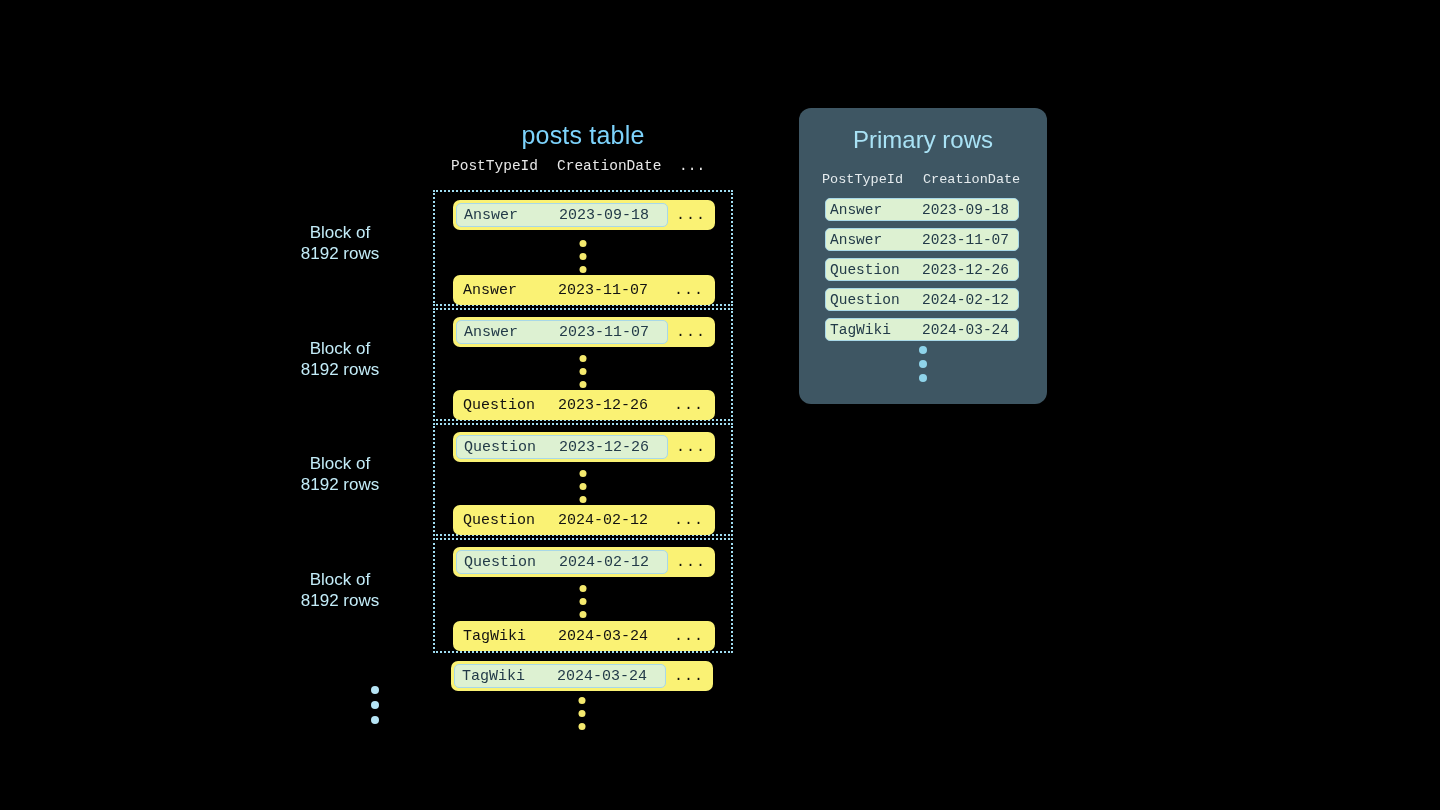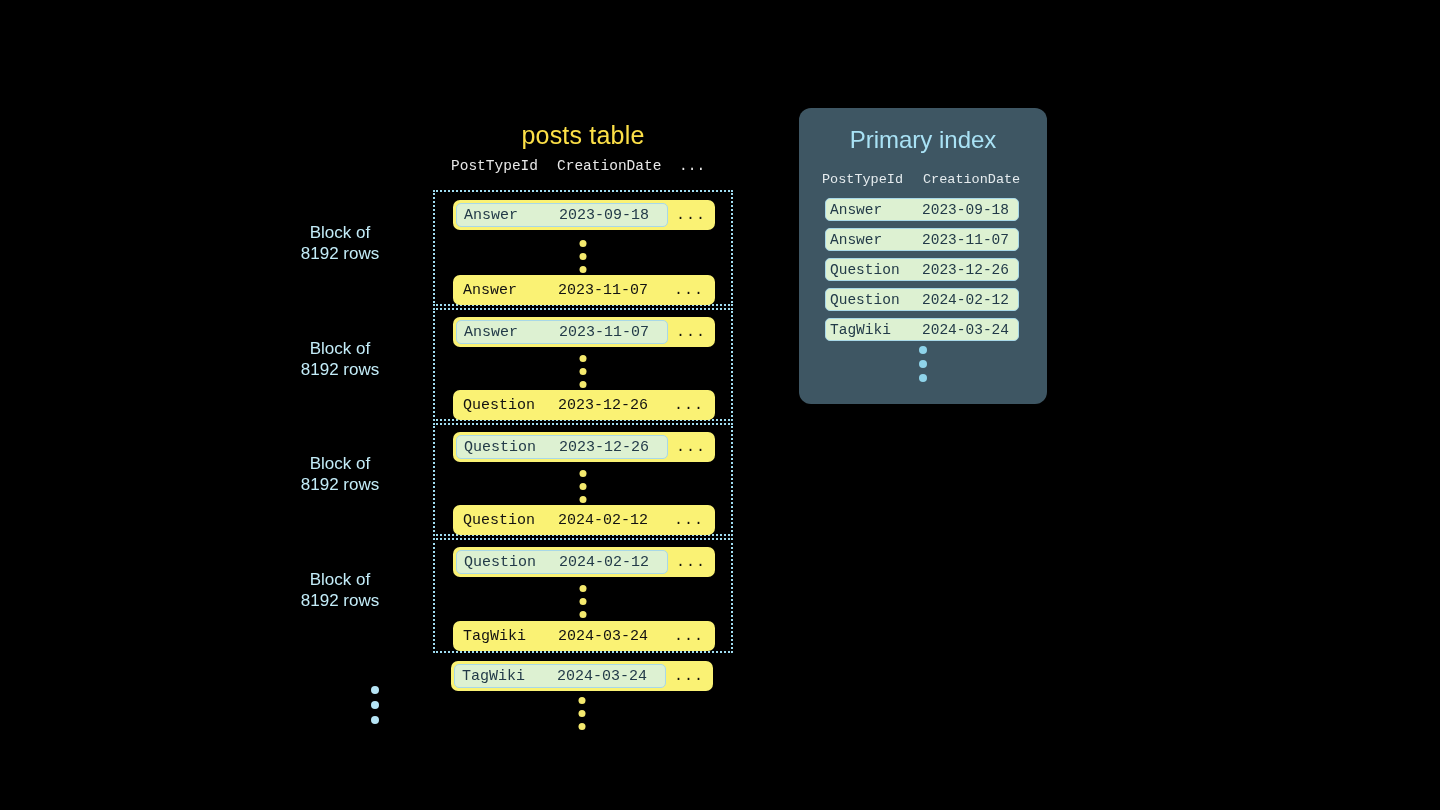--- a/index.html
+++ b/index.html
@@ -21,21 +21,21 @@
     position: absolute;
     left: 433px;
     top: 118px;
     width: 300px;
   }
 
   #posts-table-title {
     font-family: "Liberation Sans", sans-serif;
     font-size: 25px;
     font-weight: 400;
-    color: #fde047;
+    color: #7dd3fc;
     text-align: center;
     letter-spacing: 0.2px;
     height: 34px;
     line-height: 34px;
   }
 
   .col-header-row {
     display: flex;
     align-items: center;
     font-family: "Liberation Mono", monospace;
@@ -345,21 +345,21 @@
   <span class="dot"></span>
 </div>
 
 <div id="left-blue-dots">
   <span class="dot"></span>
   <span class="dot"></span>
   <span class="dot"></span>
 </div>
 
 <div id="primary-index-panel">
-  <div id="primary-index-title">Primary index</div>
+  <div id="primary-index-title">Primary rows</div>
   <div class="pi-header-row">
     <span class="h-type">PostTypeId</span>
     <span class="h-date">CreationDate</span>
   </div>
   <div class="pi-rows">
     <div class="pi-row">
       <span class="c-type">Answer</span>
       <span class="c-date">2023-09-18</span>
     </div>
     <div class="pi-row">

